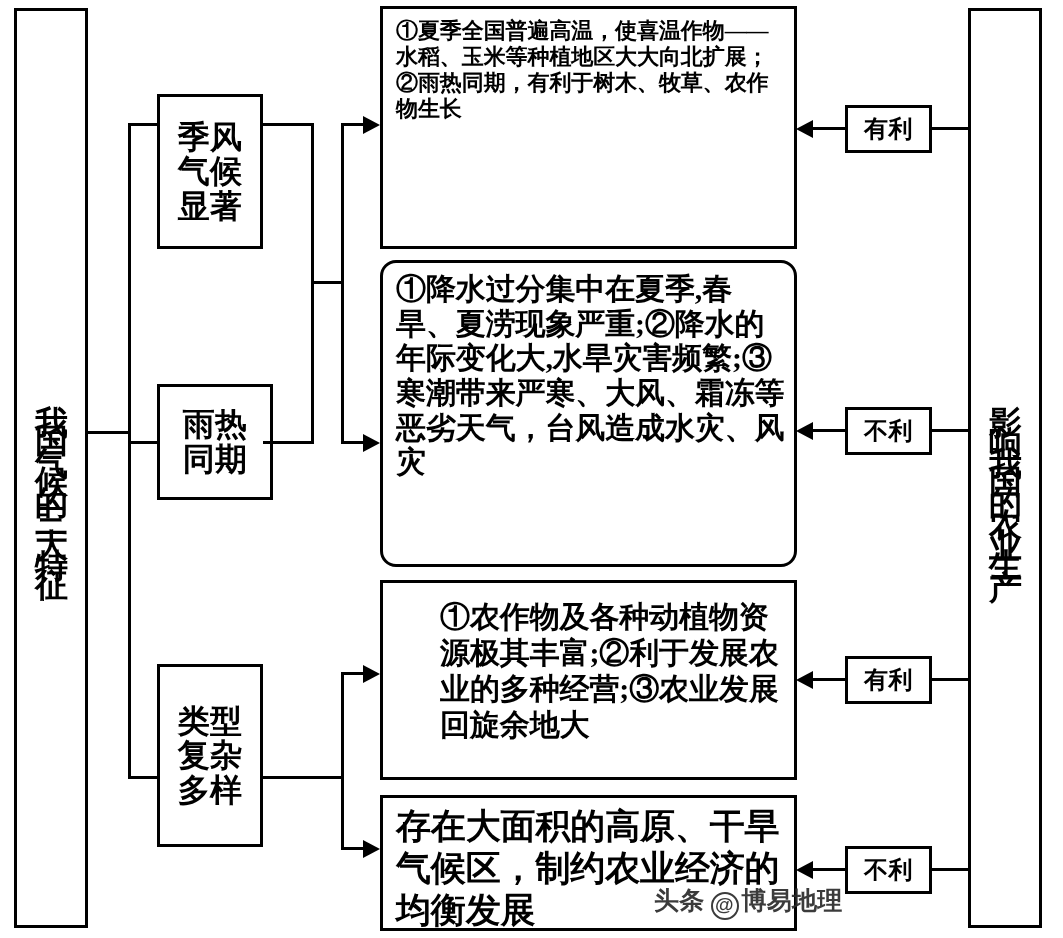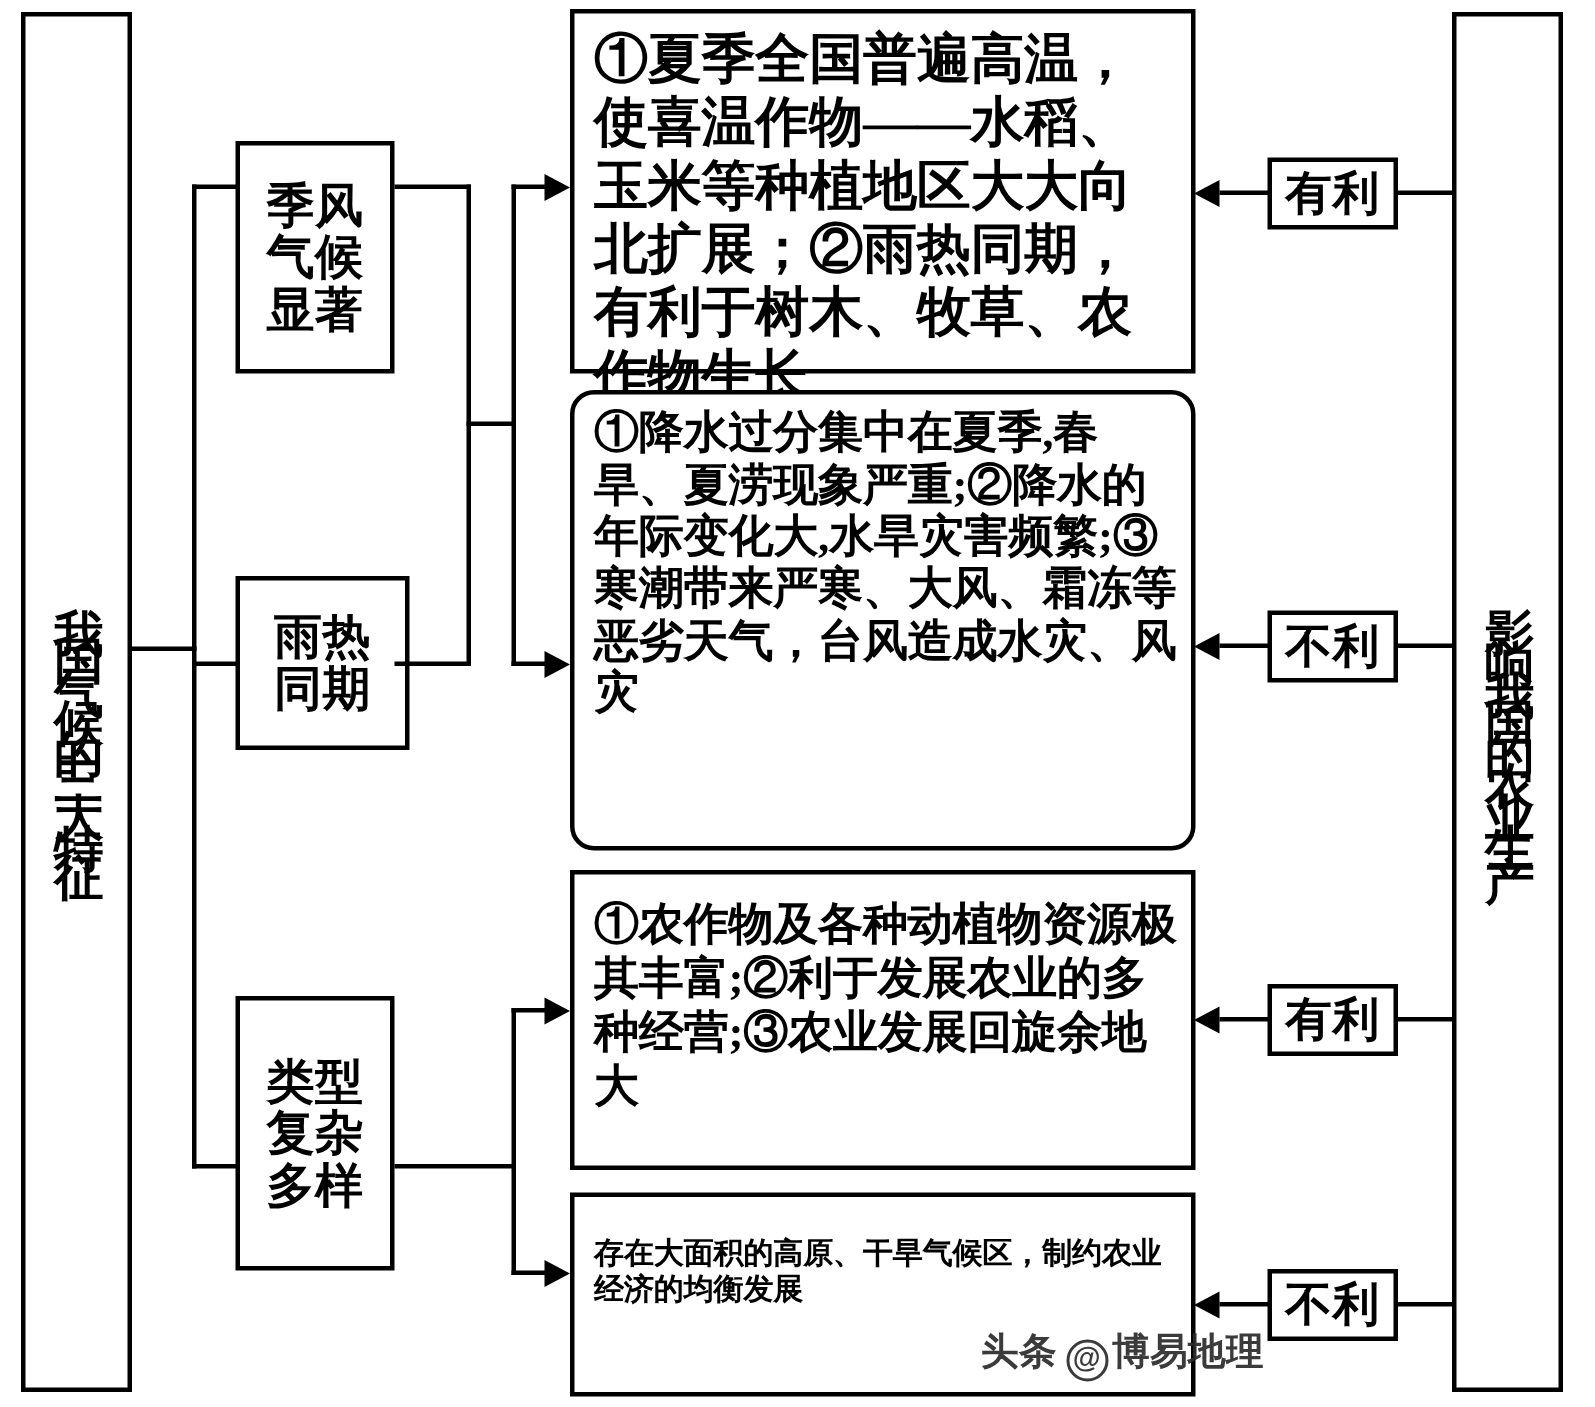--- a/index.html
+++ b/index.html
@@ -53,35 +53,35 @@
     font-family: "Liberation Serif", "DejaVu Serif", serif;
   }
 
   
   .detail {
     align-items: flex-start;
     justify-content: flex-start;
   }
   .detail .txt {
     font-weight: 700;
-    font-size: 36px;
+    font-size: 22px;
     line-height: 1.175;
     text-align: left;
     letter-spacing: -0.004em;
     padding: 9px 8px 4px 13px;
     font-family: "Liberation Serif", "DejaVu Serif", serif;
   }
   .detail.d2 .txt { font-size: 30px; line-height: 1.155; }
   .detail.d3 .txt { font-size: 30px; line-height: 1.20; padding-top: 16px; }
-  .detail.d4 .txt { font-size: 20px; line-height: 1.20; padding-top: 26px; }
+  .detail.d4 .txt { font-size: 35px; line-height: 1.20; padding-top: 8px; }
 
   
   .verdict {
     font-weight: 700;
-    font-size: 31px;
+    font-size: 24px;
     letter-spacing: 0.02em;
     font-family: "Liberation Serif", "DejaVu Serif", serif;
   }
 
   
   .hline, .vline {
     position: absolute;
     background: #000;
   }
   .hline { height: 3px; }
@@ -159,21 +159,21 @@
   </div>
 
   <div class="box detail d1" style="left:380px; top:6px; width:417px; height:243px;">
     <div class="txt">①夏季全国普遍高温，使喜温作物——水稻、玉米等种植地区大大向北扩展；②雨热同期，有利于树木、牧草、农作物生长</div>
   </div>
 
   <div class="box detail d2" style="left:380px; top:260px; width:417px; height:307px;border-radius:16px;">
     <div class="txt">①降水过分集中在夏季,春旱、夏涝现象严重;②降水的年际变化大,水旱灾害频繁;③寒潮带来严寒、大风、霜冻等恶劣天气，台风造成水灾、风灾</div>
   </div>
 
-  <div class="box detail d3" style="left:380px; top:580px; width:417px; height:200px;">
+  <div class="box detail d3" style="left:380px; top:580px; width:417px; height:200px;padding-left:44px;">
     <div class="txt">①农作物及各种动植物资源极其丰富;②利于发展农业的多种经营;③农业发展回旋余地大</div>
   </div>
 
   <div class="box detail d4" style="left:380px; top:795px; width:417px; height:136px;">
     <div class="txt">存在大面积的高原、干旱气候区，制约农业经济的均衡发展</div>
   </div>
 
   <div class="box verdict" style="left:845px; top:105px; width:87px; height:48px;">
     <span>有利</span>
   </div>

